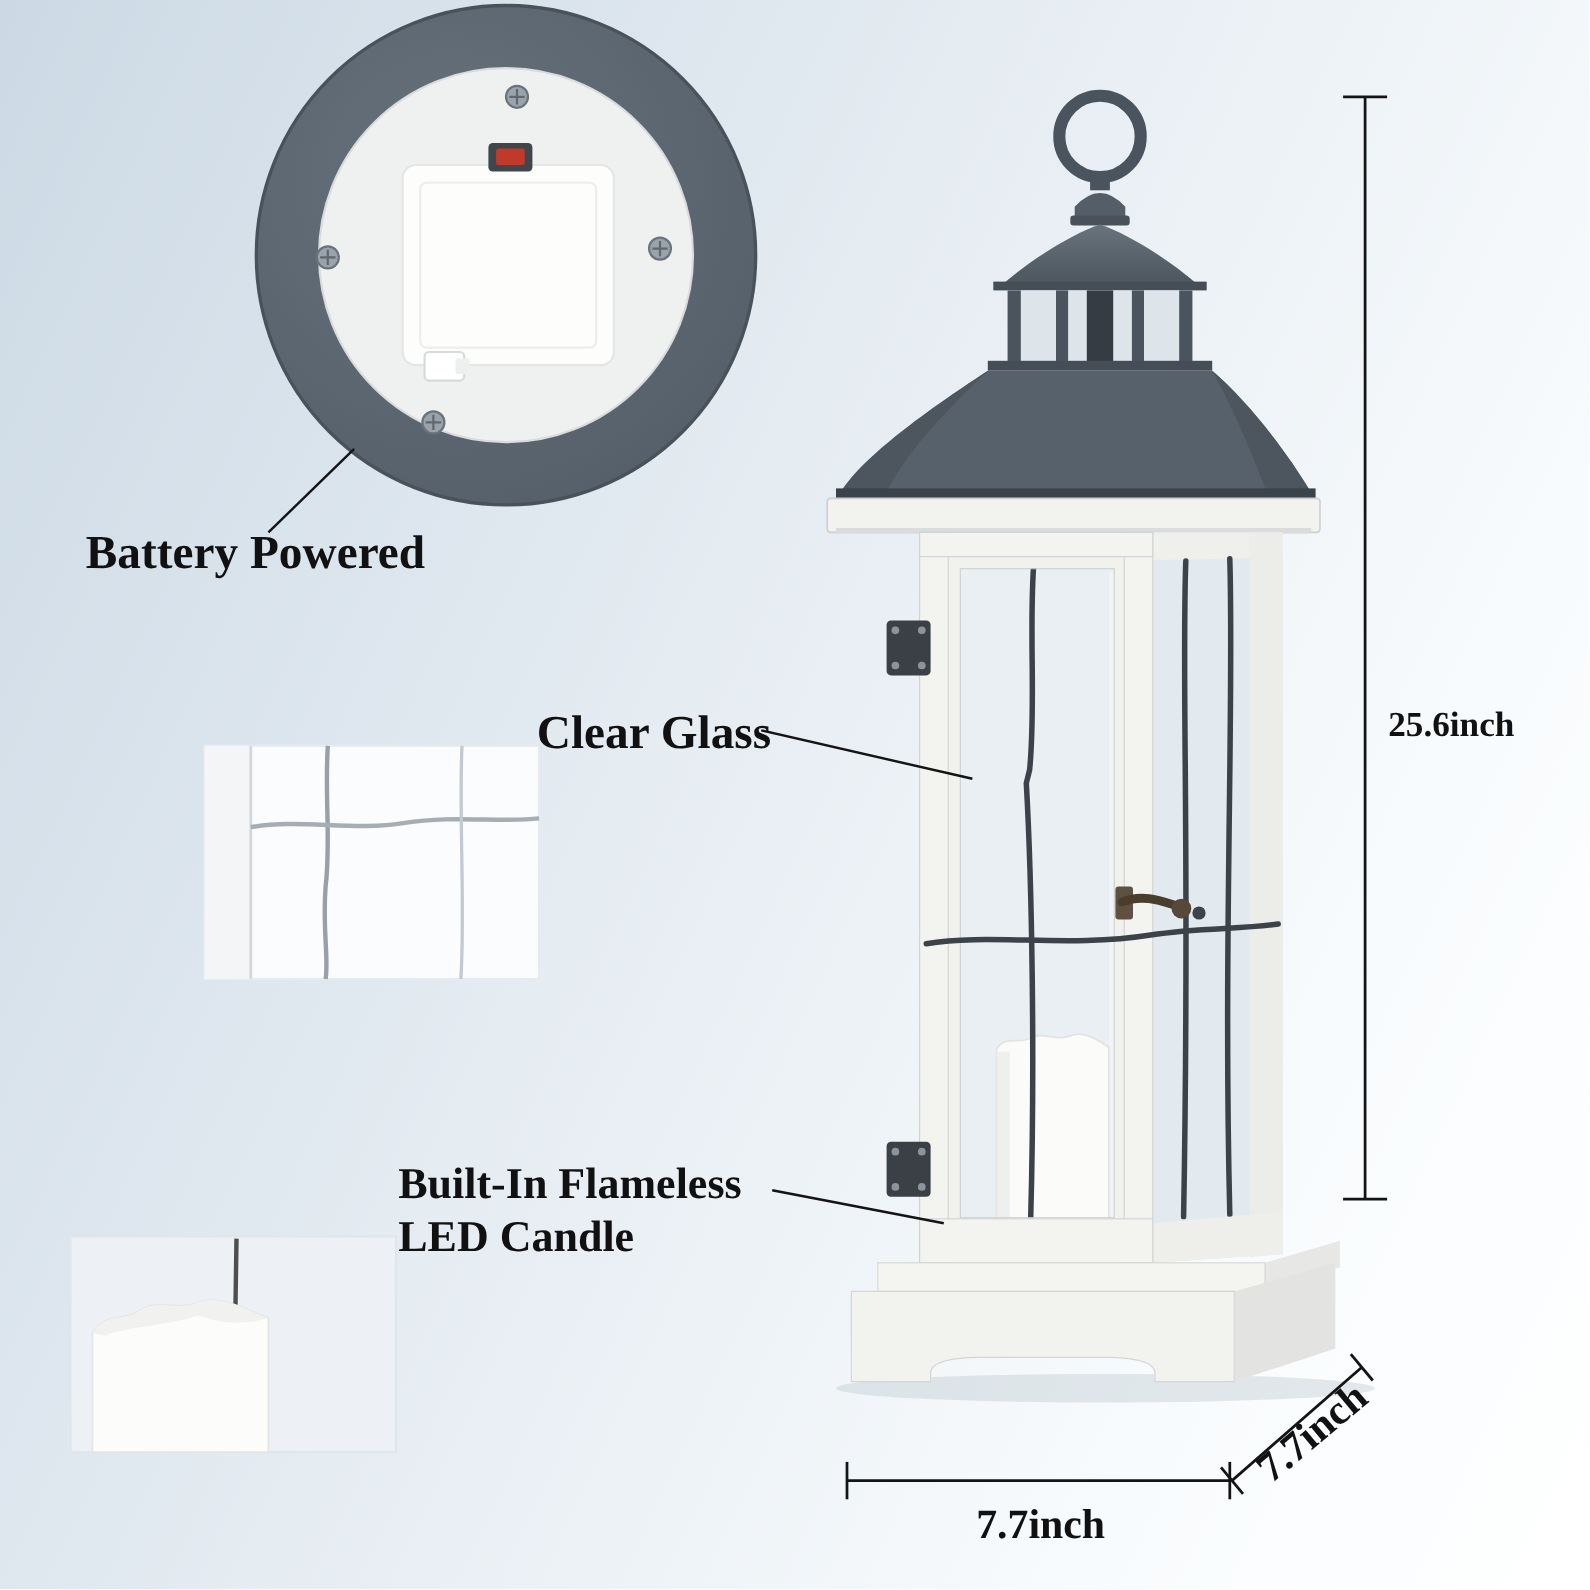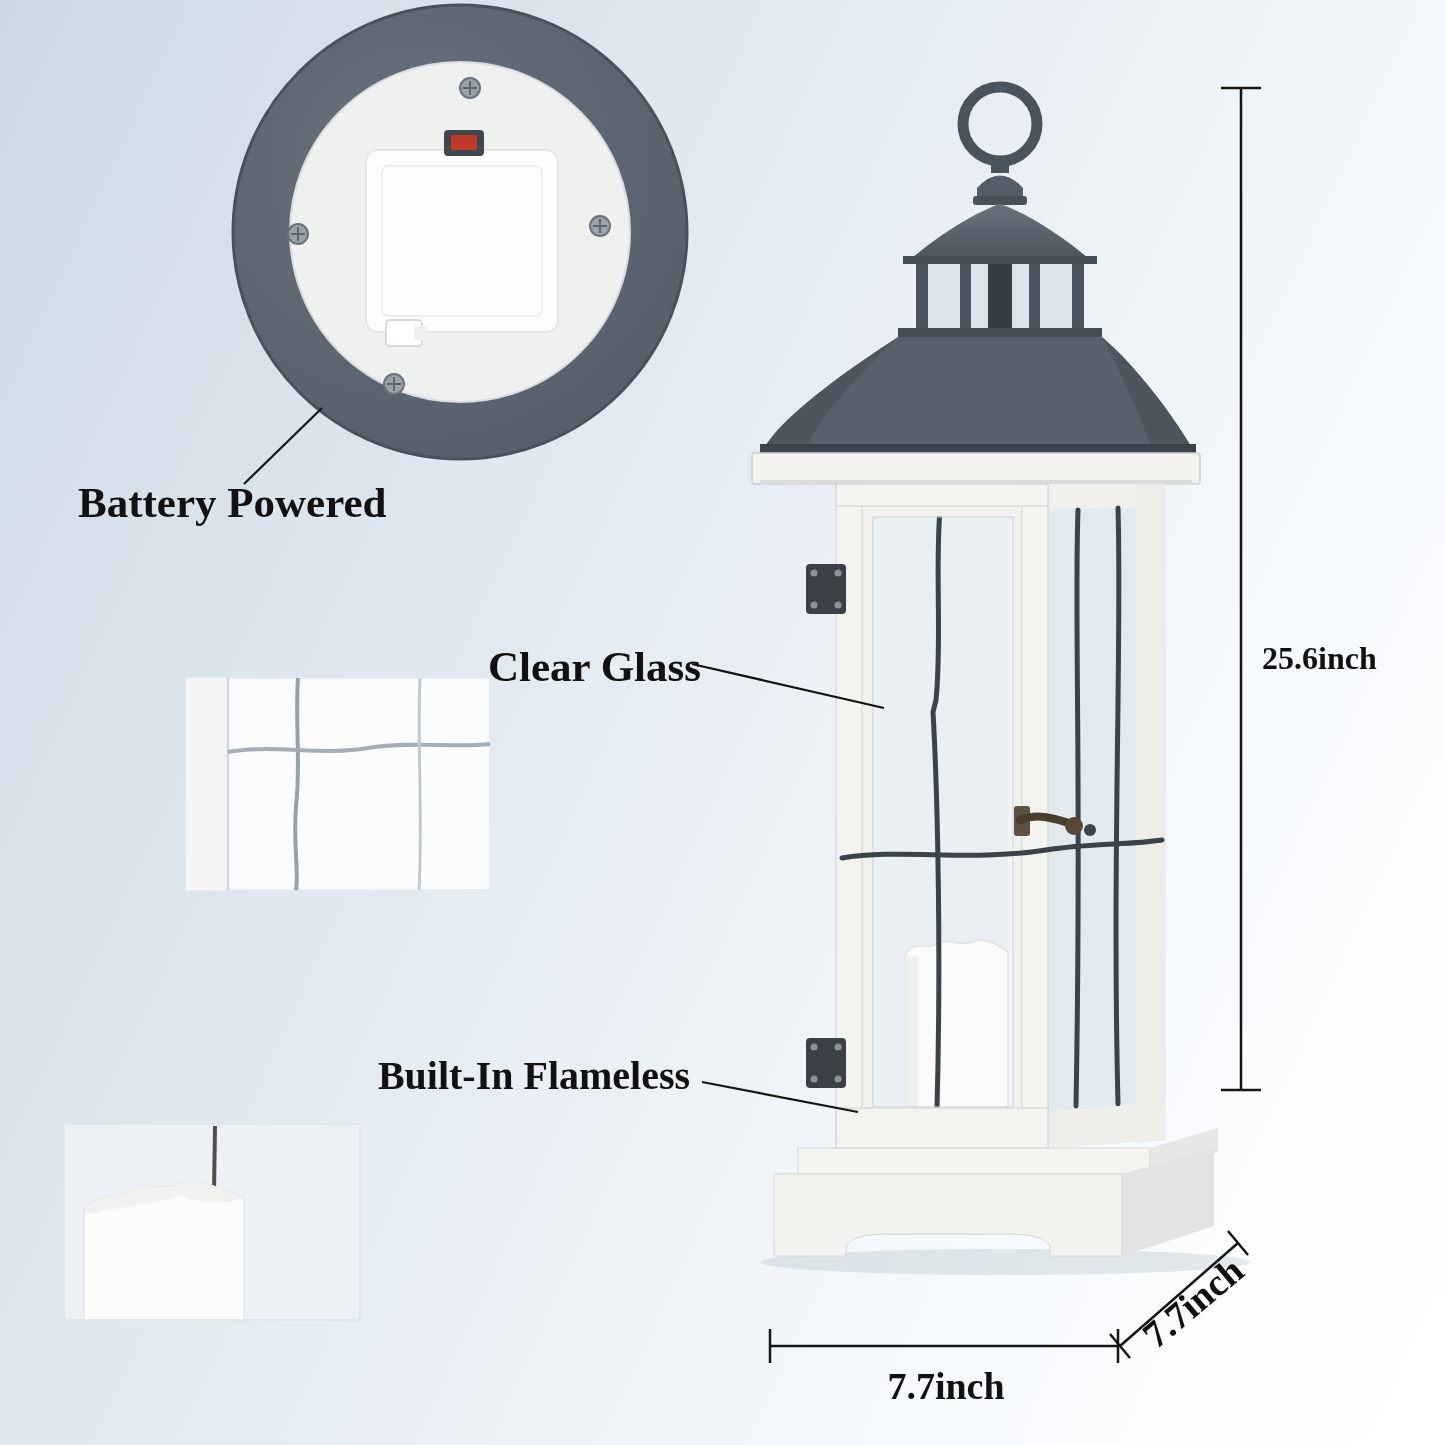--- a/index.html
+++ b/index.html
@@ -5,21 +5,21 @@
   html,body{margin:0;padding:0;background:#fff}
   #canvas{
     position:relative;width:1445px;height:1445px;overflow:hidden;
     background:linear-gradient(115deg,#ccd9e4 0%,#d9e3ec 22%,#e9eff4 50%,#f8fbfd 78%,#ffffff 100%);
     font-family:"Liberation Serif","DejaVu Serif",serif;color:#111;
   }
   svg.scene{position:absolute;left:0;top:0}
   .label{position:absolute;font-weight:700;white-space:nowrap}
   .lbl-battery{left:78px;top:478px;font-size:43px}
   .lbl-glass{left:488px;top:642px;font-size:43px}
-  .lbl-candle{left:362px;top:1052px;width:344px;font-size:40px;line-height:1.2;text-align:center;white-space:normal}
+  .lbl-candle{left:362px;top:1052px;width:344px;font-size:40px;line-height:1.2;text-align:left;white-space:normal}
   .lbl-height{left:1262px;top:640px;font-size:32px}
   .lbl-width{left:858px;top:1364px;width:176px;text-align:center;font-size:38px}
   .lbl-depth{left:1148px;top:1318px;font-size:38px;transform:rotate(-40deg);transform-origin:0 50%}
 </style>
 </head>
 <body>
 
 <div id="canvas">
 
   <svg class="scene" width="1445" height="1445" viewBox="0 0 1445 1445">
@@ -176,17 +176,18 @@
       <line x1="1120" y1="1346" x2="1238" y2="1243"></line>
       <line x1="1110" y1="1334" x2="1130" y2="1358"></line>
       <line x1="1228" y1="1231" x2="1248" y2="1255"></line>
     </g>
   </svg>
 
   <div class="label lbl-glass">Clear Glass</div>
   <div class="label lbl-battery">Battery Powered</div>
   <div class="label lbl-candle">
     <span>Built-In Flameless</span><br>
+    <span>LED Candle</span>
   </div>
   <div class="label lbl-height">25.6inch</div>
   <div class="label lbl-width">7.7inch</div>
   <div class="label lbl-depth">7.7inch</div>
 </div>
 
 </body></html>

